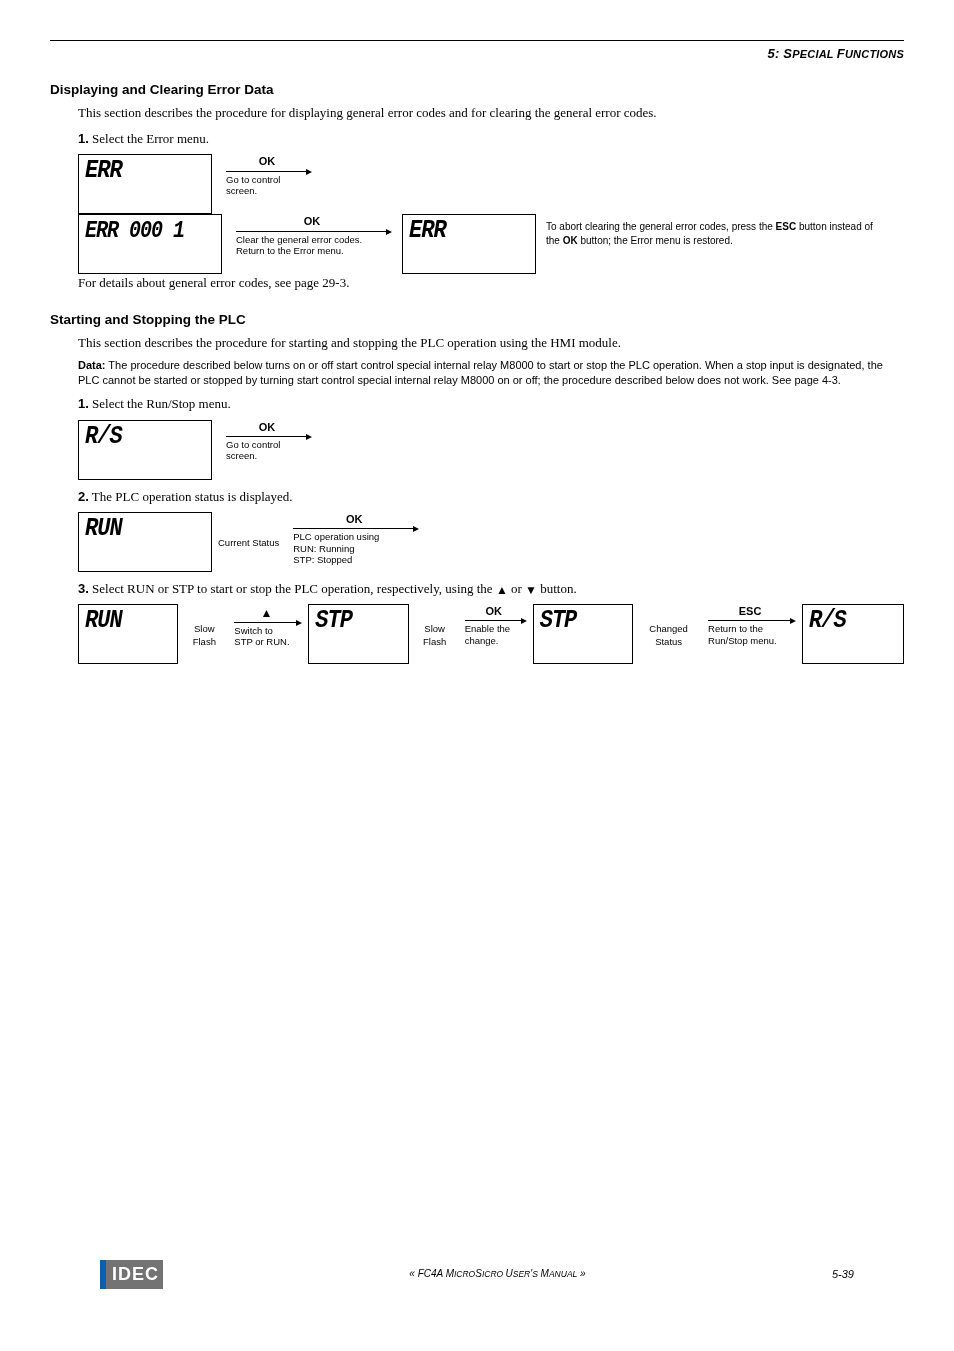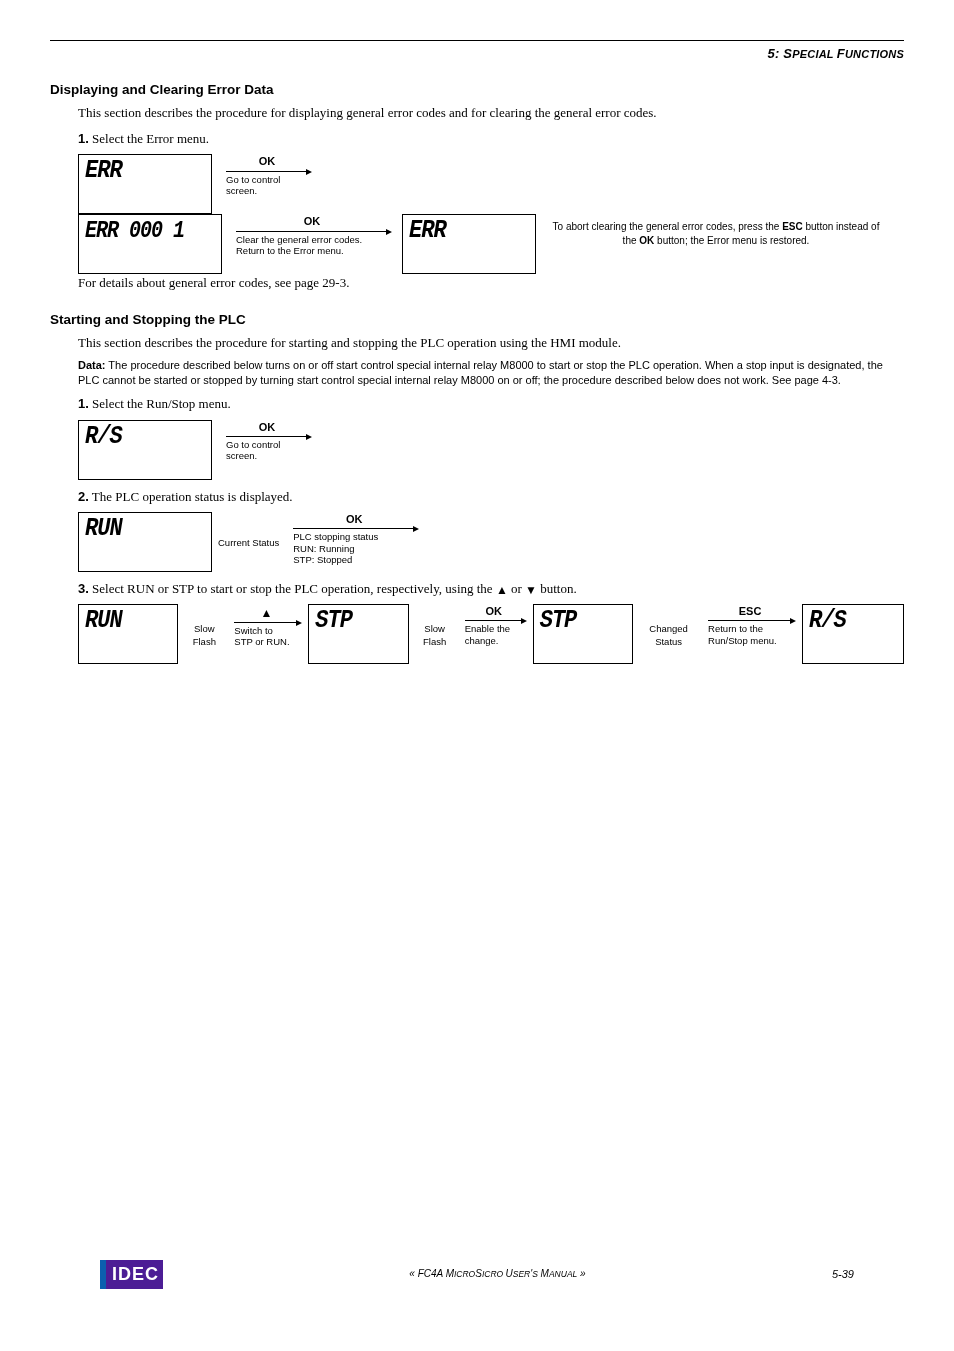--- a/index.html
+++ b/index.html
@@ -94,41 +94,40 @@
   .trans-desc {
     font-size: 9.5px;
     line-height: 1.2;
     padding: 2px 4px 0 4px;
   }
   .side-note {
     font-size: 10px;
     line-height: 1.35;
     max-width: 340px;
     padding-top: 6px;
-    text-align: center;
   }
   .note-block {
     font-size: 11px;
     line-height: 1.35;
     margin: 6px 0 8px 28px;
   }
   .footer {
     position: absolute;
     bottom: 22px;
     left: 50px;
     right: 50px;
     display: flex;
     align-items: center;
     justify-content: space-between;
     font-size: 10px;
   }
   .footer .logo {
     font-weight: bold;
     font-size: 18px;
-    background: #4c1d95;
+    background: #737373;
     color: #fff;
     padding: 2px 4px 2px 6px;
     border-left: 6px solid #0b5fae;
     display: inline-flex;
     align-items: center;
     letter-spacing: 1px;
   }
   .footer .center { font-style: italic; font-size: 10px; }
   .footer .center .small { font-size: 8.5px; }
   .footer .right { font-style: italic; font-size: 11px; }
@@ -211,21 +210,21 @@
   <span class="num">2.</span>
   <span>The PLC operation status is displayed.</span>
 </div>
 <div class="screens-row">
   <div class="lcd-wrap">
     <div class="lcd"><span class="seg">RUN</span></div>
     <div class="caption-below">Current Status</div>
   </div>
   <div class="transition" style="min-width:130px">
     <div class="trans-label">OK</div>
-    <div class="trans-desc"><span>PLC stopping status</span><br><span>RUN: Running</span><br><span>STP:  Stopped</span></div>
+    <div class="trans-desc"><span>PLC operation using</span><br><span>RUN: Running</span><br><span>STP:  Stopped</span></div>
   </div>
 </div>
 
 <div class="step">
   <span class="num">3.</span>
   <span>Select RUN or STP to start or stop the PLC operation, respectively, using the </span><span class="arrow-sym">▲</span><span> or </span><span class="arrow-sym">▼</span><span> button.</span>
 </div>
 <div class="screens-row" style="gap:6px">
   <div class="lcd-wrap">
     <div class="lcd" style="width:100px"><span class="seg">RUN</span></div>

